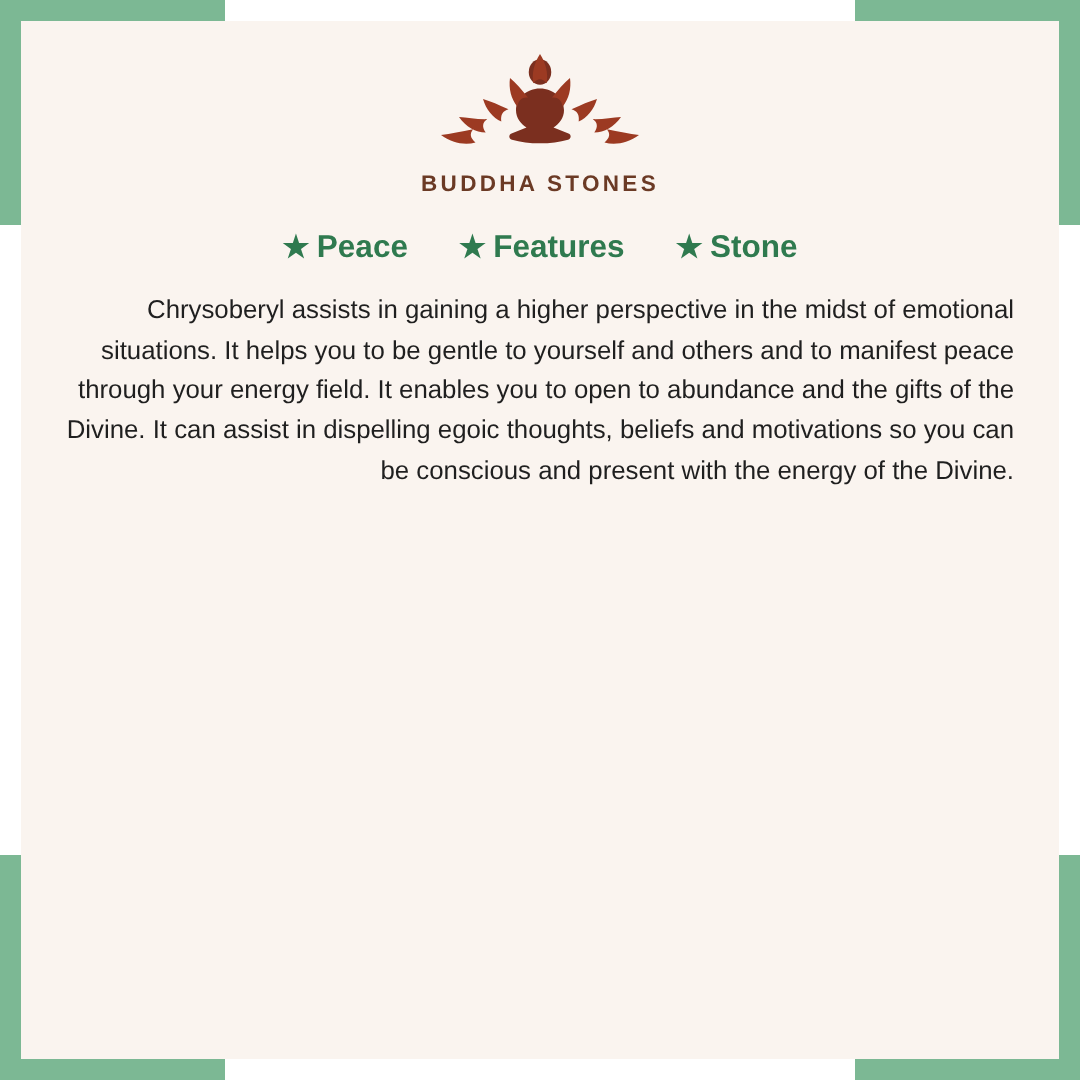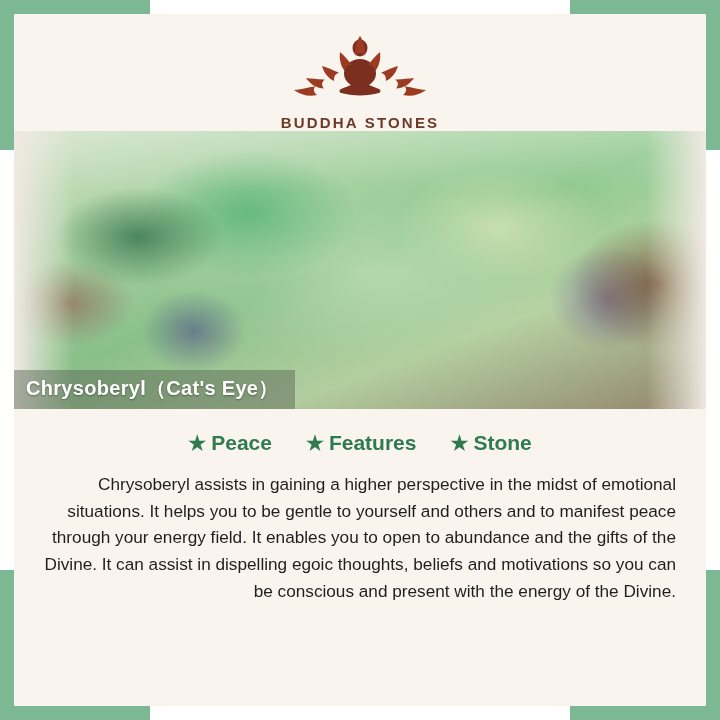--- a/index.html
+++ b/index.html
@@ -192,27 +192,20 @@
             <path d="M134 50c-4.5 6.5-11.2 10.4-17.8 10.4 2.6-3.8 2.2-6.6-1-9 6.8.2 13.2-1 18.8-1.4z"></path>
             <path d="M14 62c7 5.2 15.6 7 23 5-3.6-3-4-5.8-1.6-8.8C27.6 59.6 20.4 61.4 14 62z"></path>
             <path d="M146 62c-7 5.2-15.6 7-23 5 3.6-3 4-5.8 1.6-8.8 7.8 1.4 15 3.2 21.4 3.8z"></path>
           </g>
         </svg>
       </div>
       <div class="logo-text">BUDDHA STONES</div>
     </div>
 
 
-    <div class="hero">
-      <div class="hero-img"></div>
-      <div class="hero-vign"></div>
-      <div class="hero-edge-l"></div>
-      <div class="hero-edge-r"></div>
-      <div class="stone-caption">Chrysoberyl（Cat's Eye）</div>
-    </div>
 
     <div class="keywords">
       <div class="keyword">
         <span class="star">★</span>
         <span>Peace</span>
       </div>
       <div class="keyword">
         <span class="star">★</span>
         <span>Features</span>
       </div>

